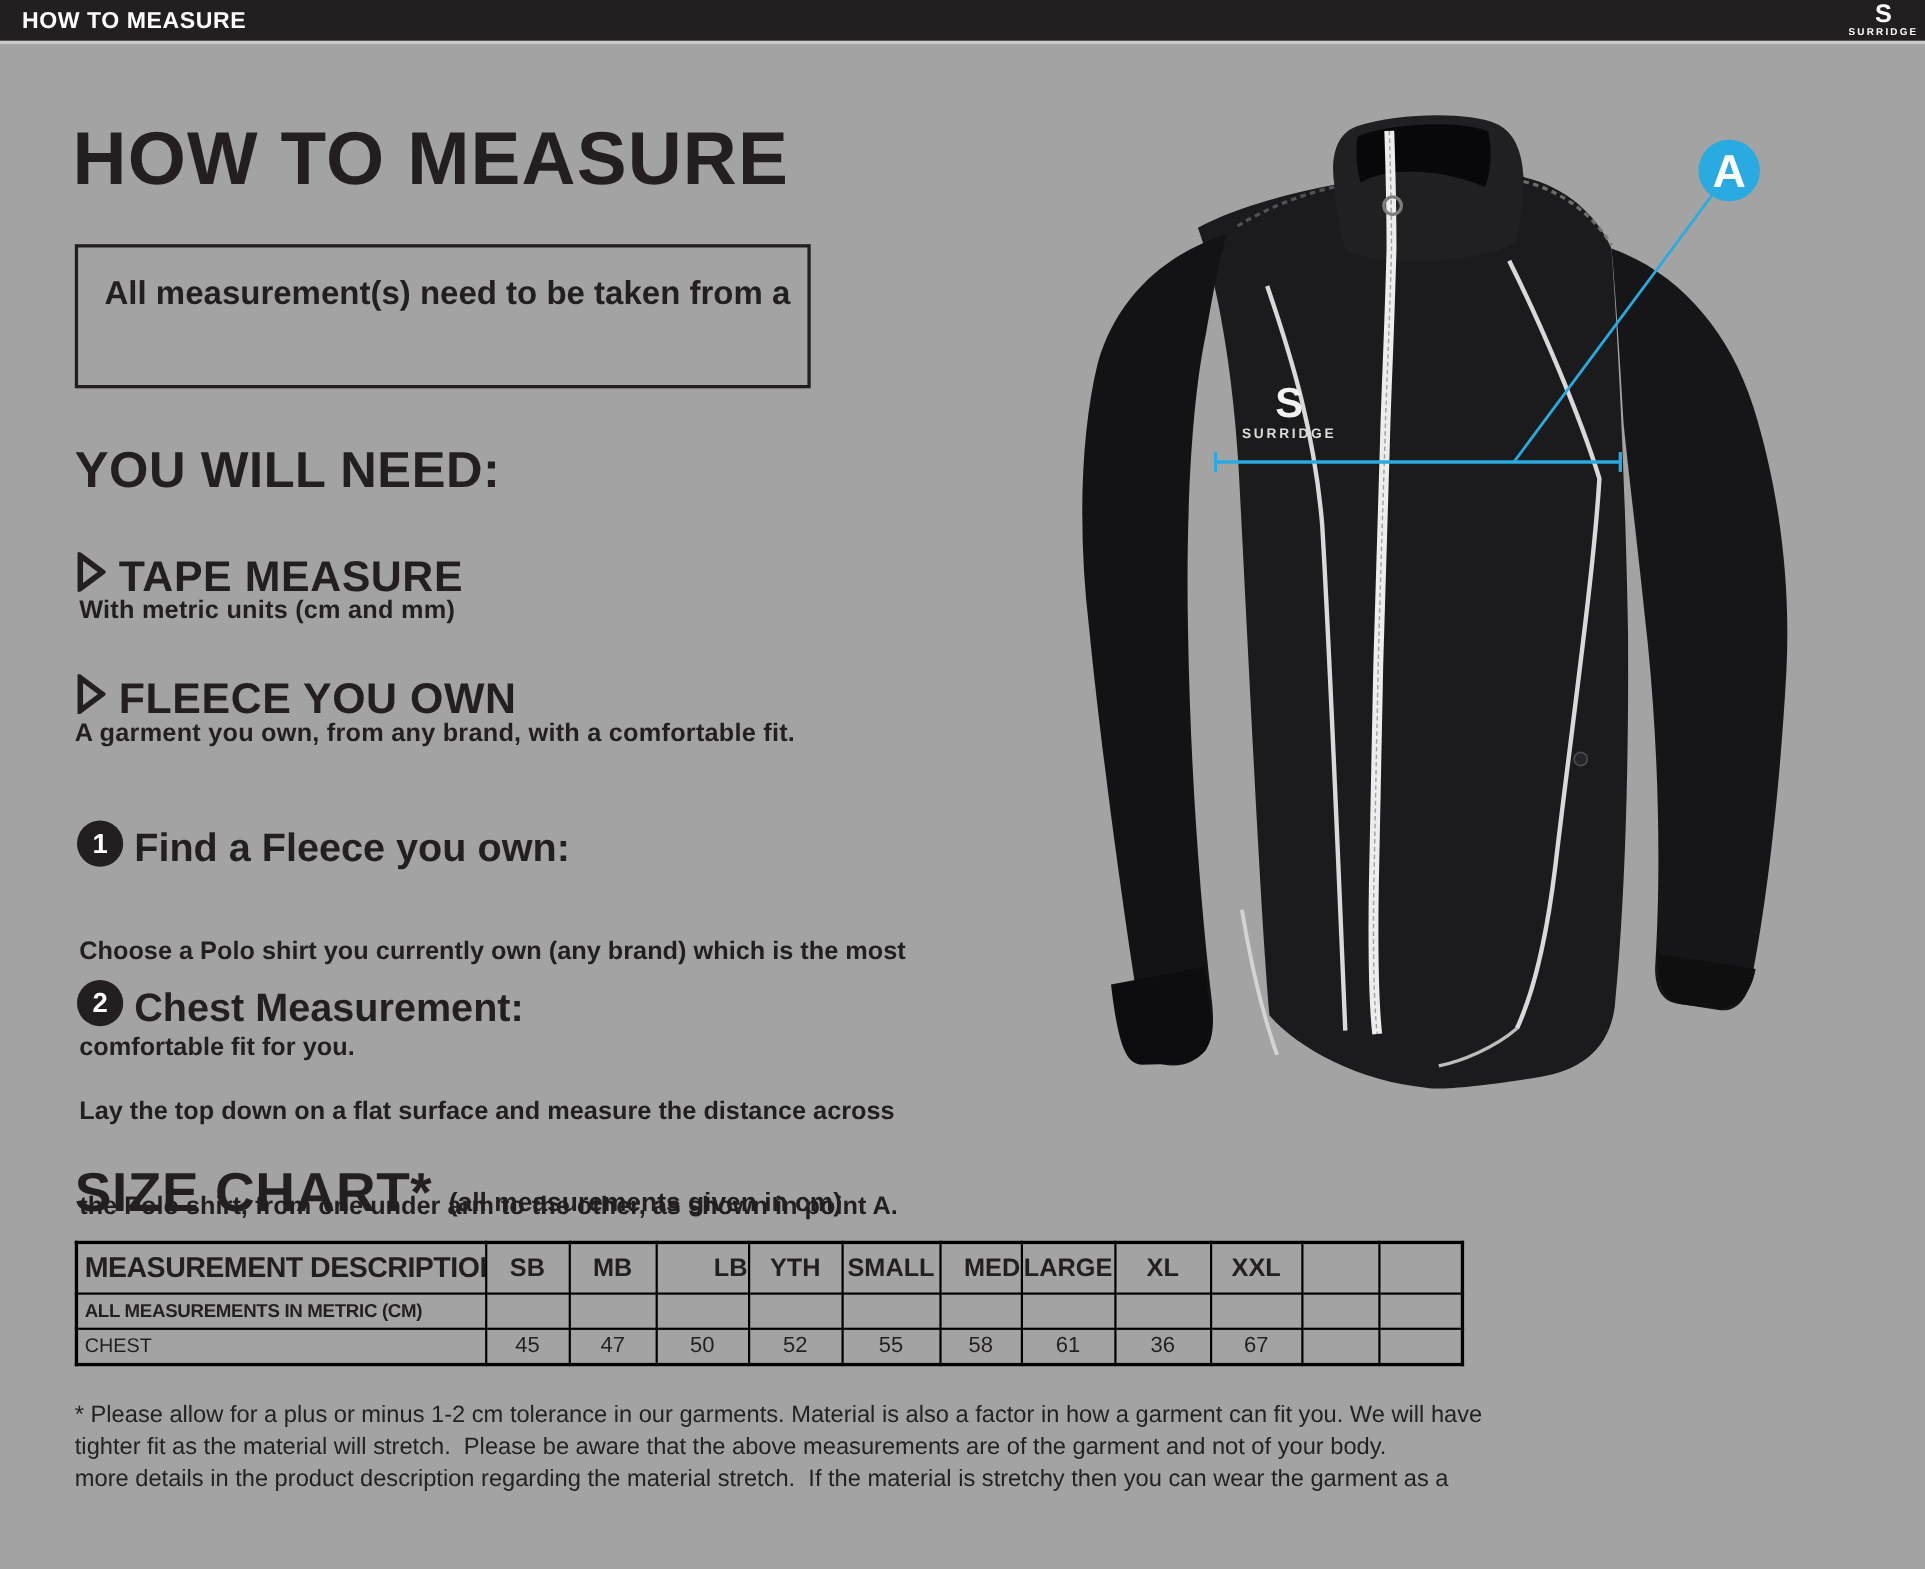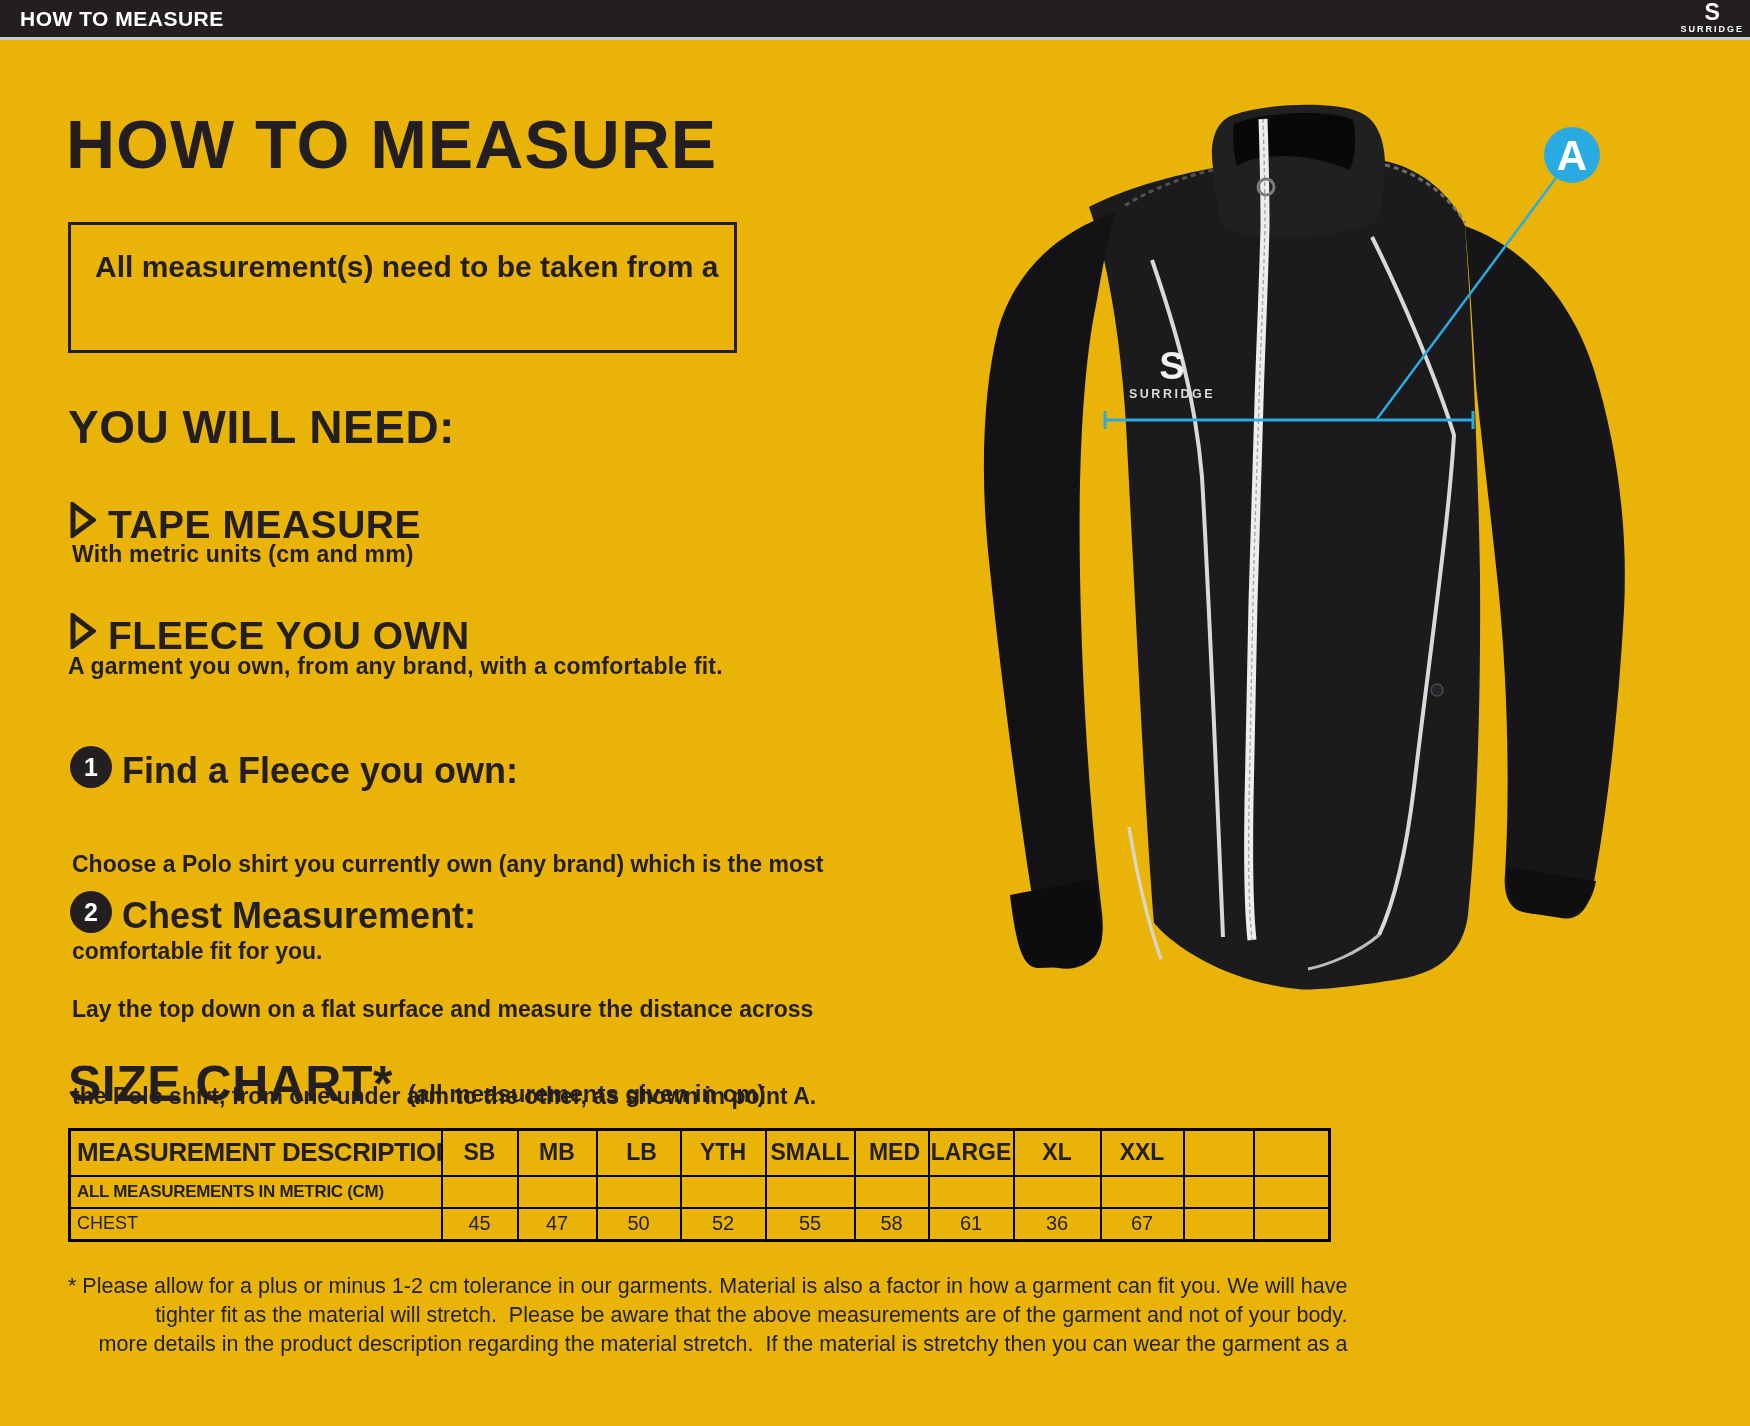--- a/index.html
+++ b/index.html
@@ -2,21 +2,21 @@
 <html style="--accent: #29abe2; --ink: #231f20;"><head>
 <meta charset="utf-8">
 <style>
   :root{
     --accent:#29abe2;
     --ink:#231f20;
   }
   *{margin:0;padding:0;box-sizing:border-box;}
   html,body{background:#ffffff;}
   body{font-family:"Liberation Sans","DejaVu Sans",sans-serif;color:var(--ink);}
-  .screen{position:relative;width:1750px;height:1426px;background:#eab308;overflow:hidden;}
+  .screen{position:relative;width:1750px;height:1426px;background:#a3a3a3;overflow:hidden;}
 
   
   .topbar{position:absolute;left:0;top:0;width:1750px;height:40px;background:var(--ink);
           border-bottom:3px solid #c9c9c9;display:flex;align-items:center;}
   .topbar-title{color:#ffffff;font-size:21px;font-weight:bold;letter-spacing:.5px;margin-left:20px;}
   .brand{position:absolute;right:6px;top:1px;display:flex;flex-direction:column;align-items:center;line-height:1;}
   .brand-mark{color:#fff;font-size:23px;font-weight:bold;line-height:23px;}
   .brand-name{color:#fff;font-size:9px;font-weight:bold;letter-spacing:2px;margin-top:1px;}
 
   .h1{position:absolute;left:66px;top:105px;font-size:68px;font-weight:bold;letter-spacing:1px;color:var(--ink);}
@@ -39,28 +39,28 @@
   .step-badge span{color:#fff;font-size:25px;font-weight:bold;}
   .step-title{position:absolute;left:122px;font-size:36px;font-weight:bold;}
   .step-body{position:absolute;left:72px;font-size:23px;font-weight:bold;line-height:29px;white-space:pre;}
 
   
   .size-table{position:absolute;left:68px;top:1128px;width:1260px;border-collapse:collapse;
               table-layout:fixed;border:3px solid #000;}
   .size-table td{border:2px solid #000;overflow:hidden;white-space:nowrap;}
   .size-table tr.hdr td{height:46px;font-weight:bold;font-size:23px;text-align:center;}
   .size-table tr.hdr td.desc{font-size:26px;text-align:left;padding-left:6px;letter-spacing:-.5px;}
-  .size-table tr.hdr td.ta-l{text-align:center;padding-left:6px;}
+  .size-table tr.hdr td.ta-l{text-align:right;padding-left:6px;}
   .size-table tr.metric td{height:32px;font-size:17px;}
   .size-table tr.metric td.desc{font-weight:bold;padding-left:6px;letter-spacing:-.3px;margin-top:24px;}
   .size-table tr.vals td{height:33px;font-size:20px;text-align:center;font-weight:normal;}
   .size-table tr.vals td.desc{font-size:18px;text-align:left;padding-left:6px;}
 
   .footnote{position:absolute;left:68px;top:1272px;font-size:21.5px;line-height:29px;color:#222;}
-  .footnote .fline{white-space:pre;text-align:right;}
+  .footnote .fline{white-space:pre;}
 
   .jacket-wrap{position:absolute;left:880px;top:95px;width:770px;height:920px;pointer-events:none;}
 </style>
 </head>
 <body>
 
 <div class="screen">
 
   <div class="topbar">
     <div class="topbar-title">HOW TO MEASURE</div>

